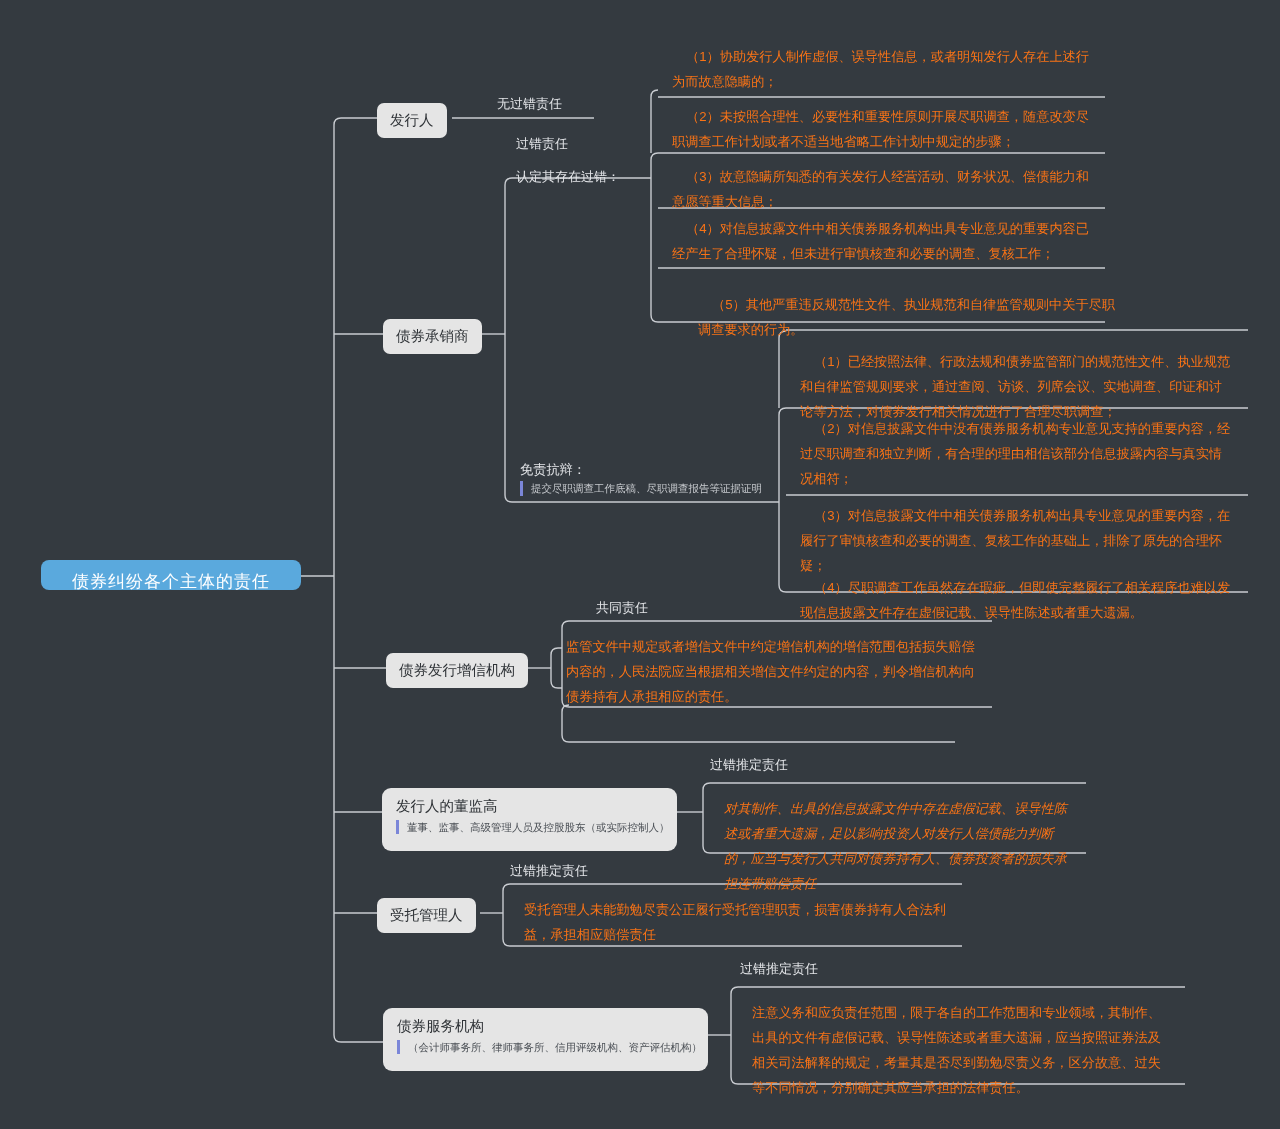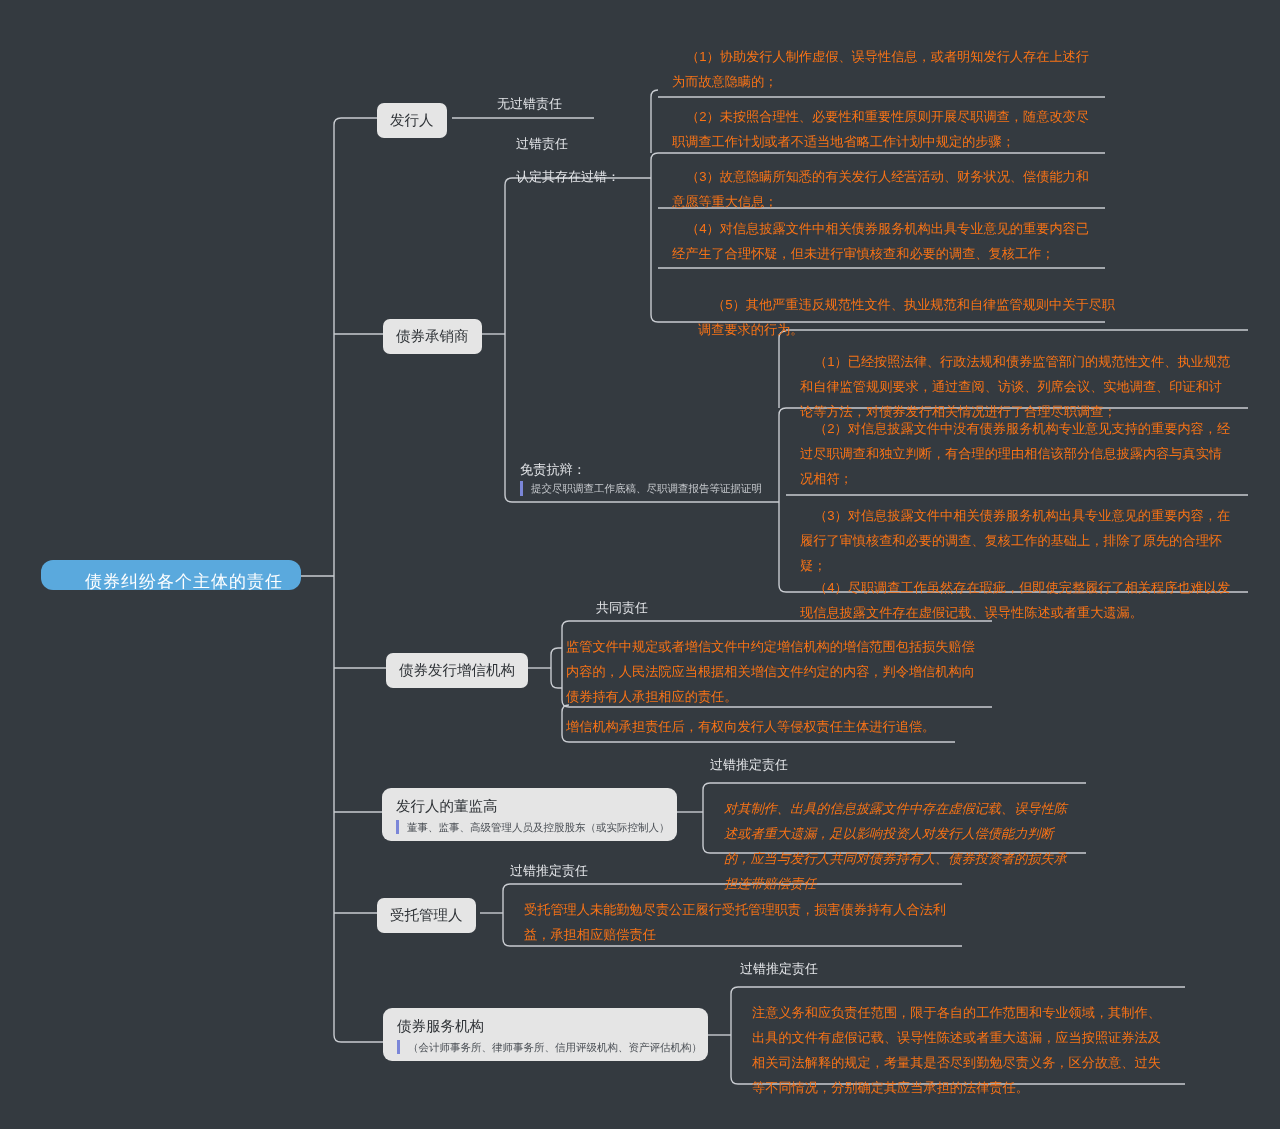--- a/index.html
+++ b/index.html
@@ -32,21 +32,21 @@
     position:absolute;
     background:#e5e5e5;
     color:#2f3337;
     border-radius:7px;
     font-size:14.5px;
     padding:8px 13px;
     white-space:nowrap;
     box-sizing:border-box;
   }
   .chip.withnote{
-    padding:8px 14px 7px 14px;
+    padding:8px 14px 17px 14px;
     border-radius:9px;
   }
   .chip .chip-title{display:block;font-size:14.5px;line-height:20px;}
   .chip .chip-note{
     display:block;
     margin-top:4px;
     padding-left:8px;
     border-left:3px solid #7b86d8;
     font-size:10.5px;
     line-height:14px;
@@ -143,21 +143,21 @@
     <path d="M503 891 Q503 884 510 884 L962 884"></path>
     <path d="M503 891 L503 939"></path>
     <path d="M503 939 Q503 946 510 946 L962 946"></path>
 
     <path d="M708 1035 L731 1035"></path>
     <path d="M731 994 Q731 987 738 987 L1185 987"></path>
     <path d="M731 994 L731 1077"></path>
     <path d="M731 1077 Q731 1084 738 1084 L1185 1084"></path>
   </svg>
 
-  <div class="root" style="left:41px;top:560px;width:260px;height:30px;text-align:right;border-radius:12px;">债券纠纷各个主体的责任</div>
+  <div class="root" style="left:41px;top:560px;width:260px;height:30px;text-align:center;">债券纠纷各个主体的责任</div>
 
   <div class="chip" style="left:377px;top:103px;">发行人</div>
 
   <div class="chip" style="left:383px;top:319px;">债券承销商</div>
 
   <div class="chip" style="left:386px;top:653px;text-align:right;">债券发行增信机构</div>
 
   <div class="chip withnote" style="left:382px;top:788px;width:295px;">
     <span class="chip-title">发行人的董监高</span>
     <span class="chip-note">董事、监事、高级管理人员及控股股东（或实际控制人）</span>
@@ -202,21 +202,20 @@
   <div class="leaf indent" style="left:786px;top:343px;width:462px;">（1）已经按照法律、行政法规和债券监管部门的规范性文件、执业规范和自律监管规则要求，通过查阅、访谈、列席会议、实地调查、印证和讨论等方法，对债券发行相关情况进行了合理尽职调查；</div>
 
   <div class="leaf indent" style="left:786px;top:410px;width:462px;">（2）对信息披露文件中没有债券服务机构专业意见支持的重要内容，经过尽职调查和独立判断，有合理的理由相信该部分信息披露内容与真实情况相符；</div>
 
   <div class="leaf indent" style="left:786px;top:497px;width:462px;">（3）对信息披露文件中相关债券服务机构出具专业意见的重要内容，在履行了审慎核查和必要的调查、复核工作的基础上，排除了原先的合理怀疑；</div>
 
   <div class="leaf indent" style="left:786px;top:569px;width:462px;">（4）尽职调查工作虽然存在瑕疵，但即使完整履行了相关程序也难以发现信息披露文件存在虚假记载、误导性陈述或者重大遗漏。</div>
 
   <div class="leaf" style="left:552px;top:628px;width:440px;">监管文件中规定或者增信文件中约定增信机构的增信范围包括损失赔偿内容的，人民法院应当根据相关增信文件约定的内容，判令增信机构向债券持有人承担相应的责任。</div>
 
-  <div class="leaf" style="left:552px;top:708px;width:415px;">增信机构承担责任后，有权向发行人等侵权责任主体进行追偿。</div>
 
   <div class="leaf" style="left:710px;top:790px;width:376px;font-style:italic;">对其制作、出具的信息披露文件中存在虚假记载、误导性陈述或者重大遗漏，足以影响投资人对发行人偿债能力判断的，应当与发行人共同对债券持有人、债券投资者的损失承担连带赔偿责任</div>
 
   <div class="leaf" style="left:510px;top:891px;width:452px;">受托管理人未能勤勉尽责公正履行受托管理职责，损害债券持有人合法利益，承担相应赔偿责任</div>
 
   <div class="leaf" style="left:738px;top:994px;width:447px;">注意义务和应负责任范围，限于各自的工作范围和专业领域，其制作、出具的文件有虚假记载、误导性陈述或者重大遗漏，应当按照证券法及相关司法解释的规定，考量其是否尽到勤勉尽责义务，区分故意、过失等不同情况，分别确定其应当承担的法律责任。</div>
 
 </div>
 
 </body></html>

